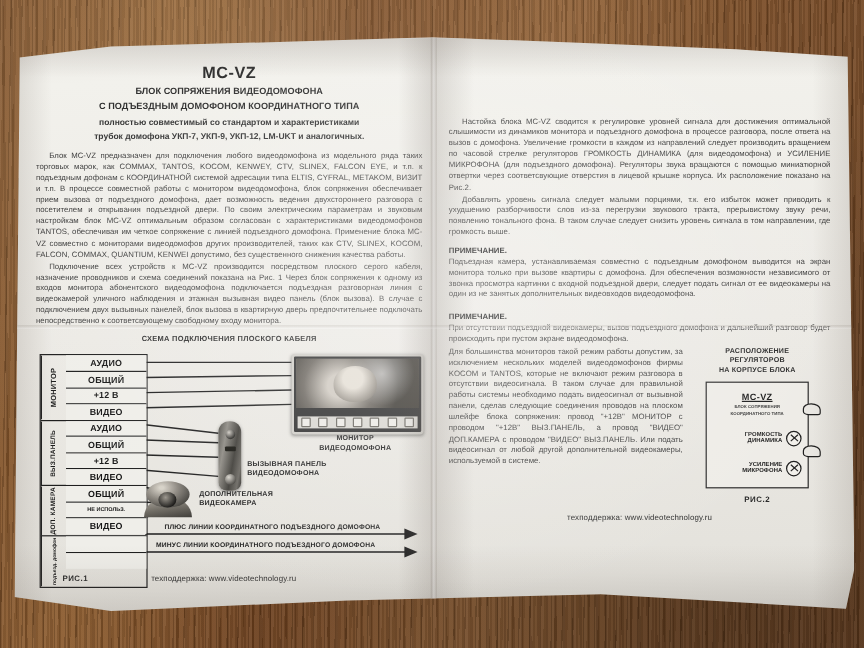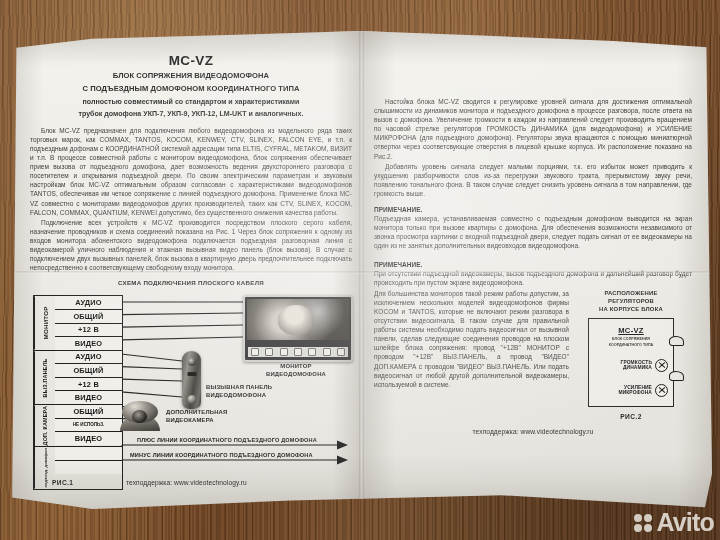--- a/index.html
+++ b/index.html
@@ -450,23 +450,14 @@
       </div>
 
       <div class="support" style="text-align:center;margin-top:8px;">техподдержка: www.videotechnology.ru</div>
     </div>
 
     <div class="fold"></div>
     <div class="crease-h" style="top:240px;"></div>
     <div class="paper-shade"></div>
   </div>
 
-  <div class="avito">
-    <span class="dots">
-      <i></i>
-        <i></i>
-      <i></i>
-        <i></i>
-    </span>
-    <span class="word">Avito</span>
-  </div>
 
 </div>
 
 </body></html>

